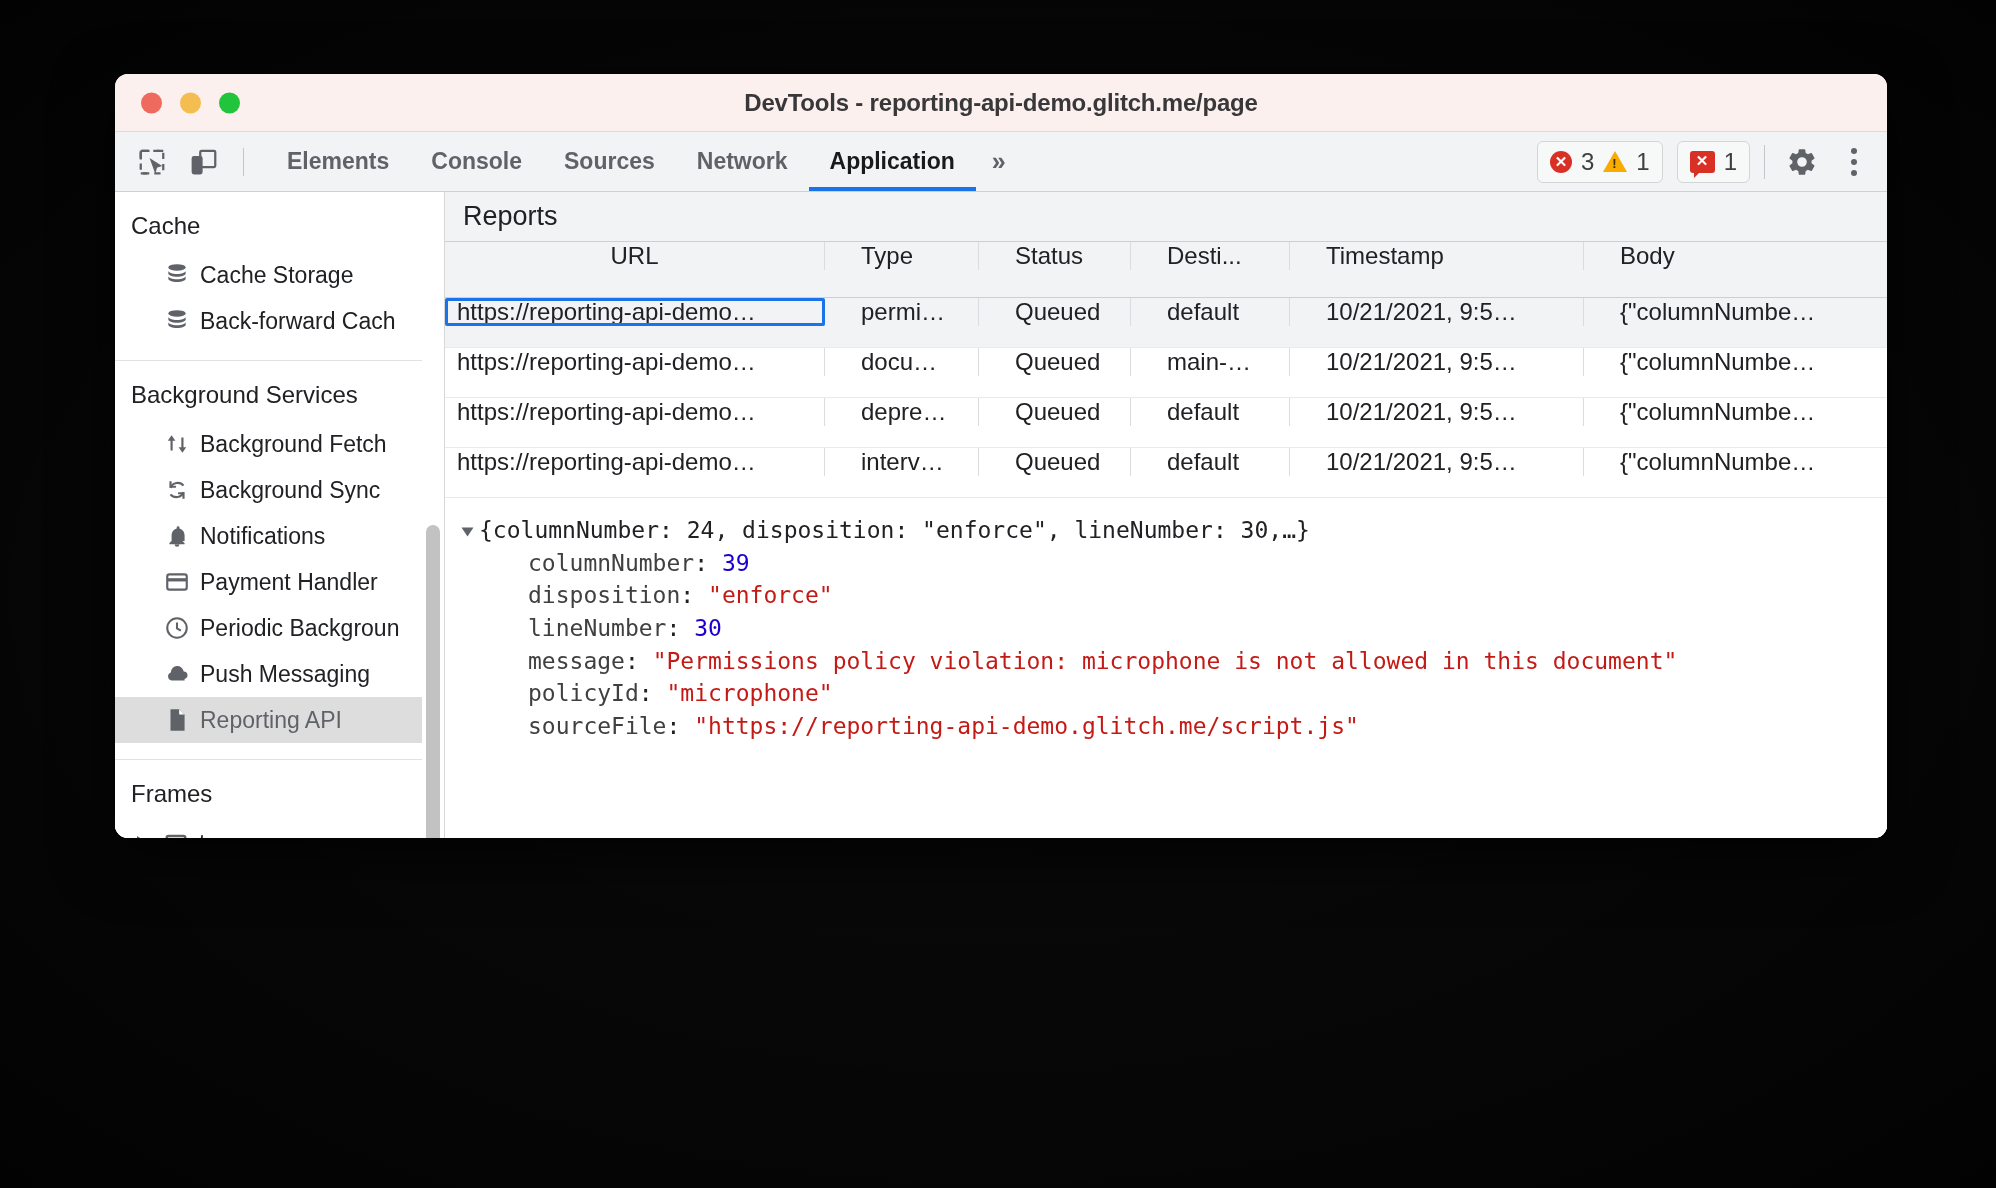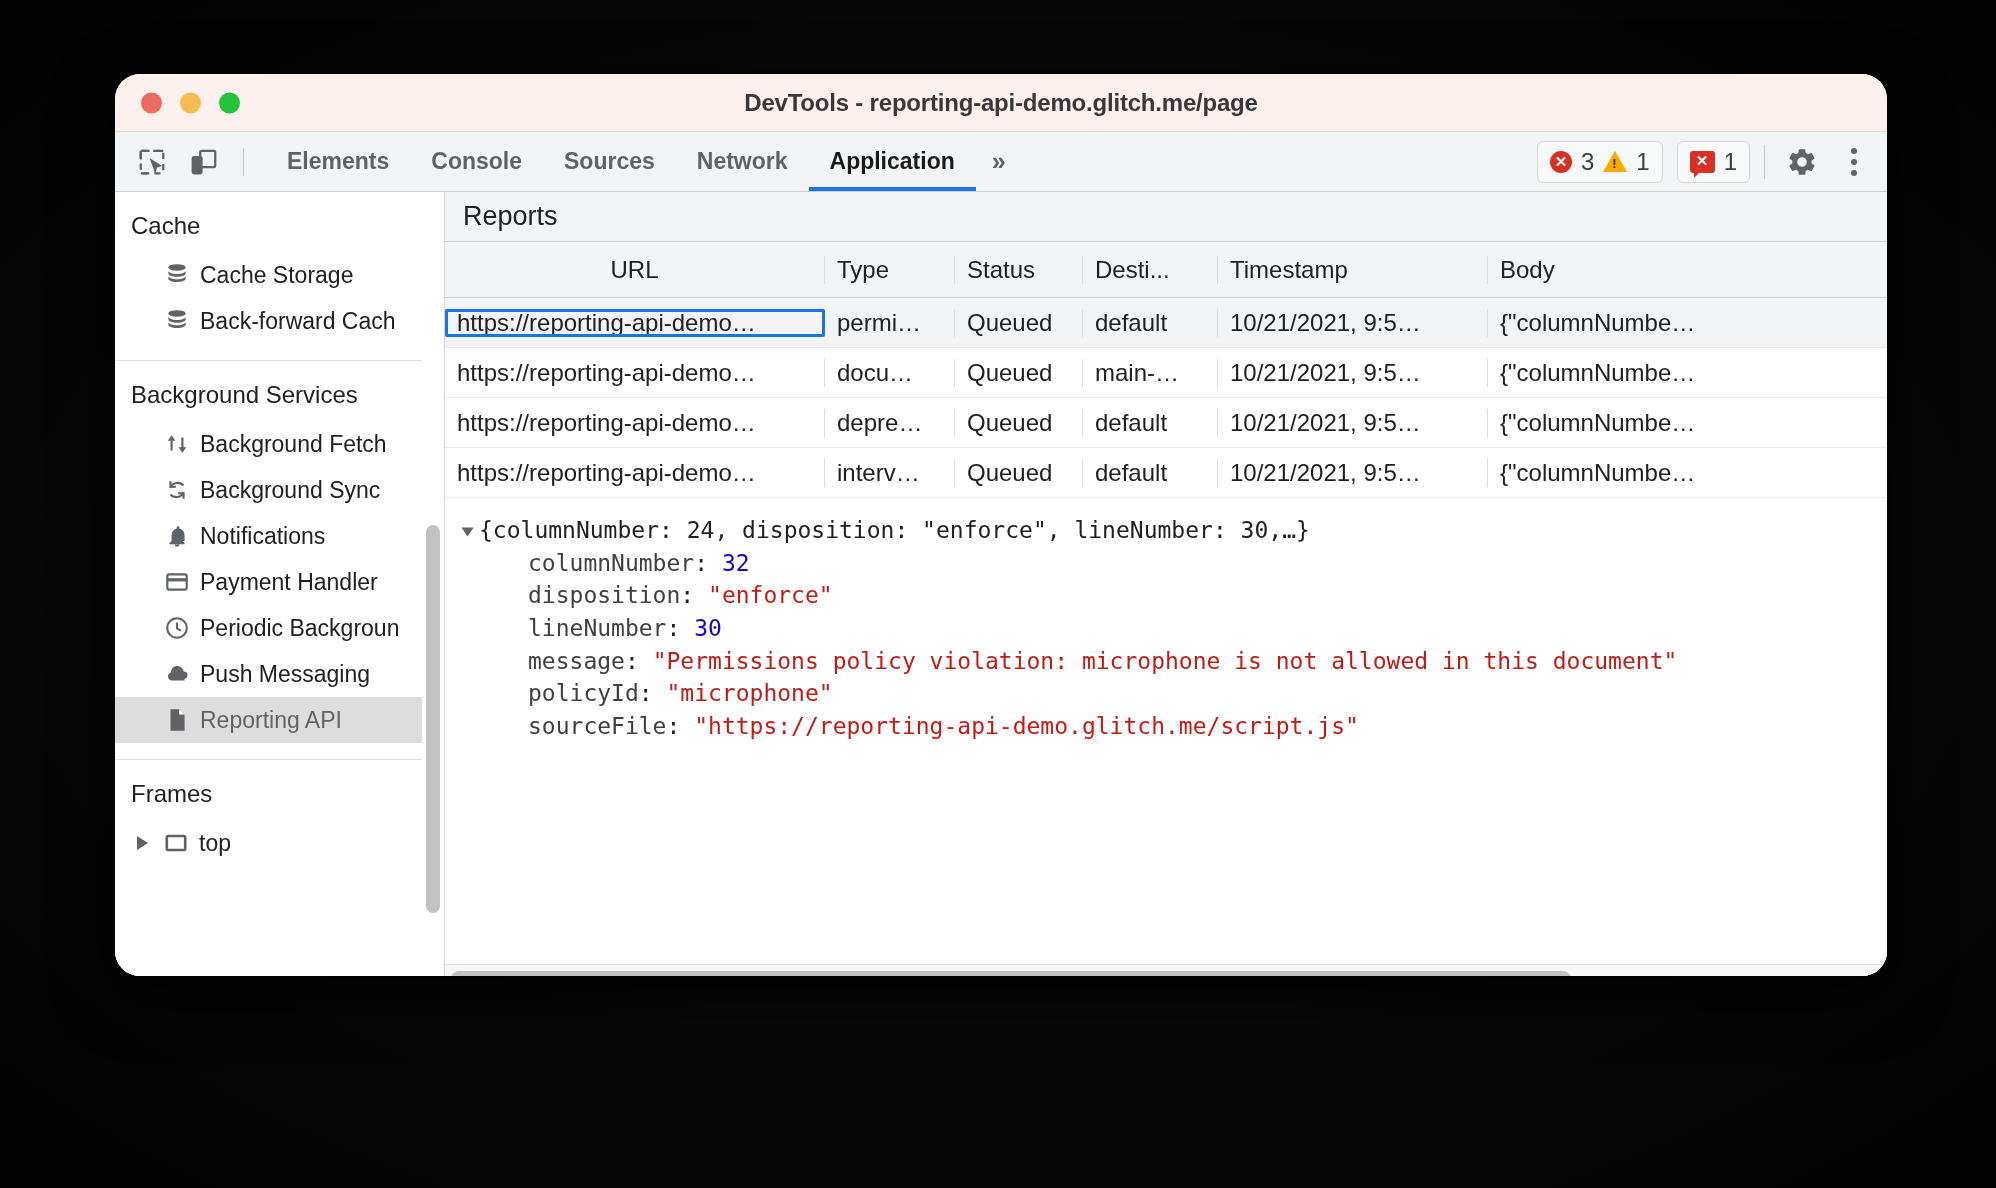--- a/index.html
+++ b/index.html
@@ -16,23 +16,23 @@
     position: absolute; inset: 0;
     background:
       radial-gradient(120% 120% at 50% 50%, rgba(255,255,255,0.045) 0%, rgba(255,255,255,0.02) 45%, rgba(0,0,0,0) 72%);
     pointer-events: none;
   }
 
   
   .window {
     position: absolute;
     left: 115px; top: 74px;
-    width: 1772px; height: 902px;
+    width: 1772px; height: 764px;
     background: #fff;
-    border-radius: 25px;
+    border-radius: 13px;
     overflow: hidden;
     box-shadow: 0 18px 60px rgba(0,0,0,0.75);
   }
 
   .titlebar {
     height: 58px;
     background: #fcf0ee;
     position: relative;
     border-bottom: 1px solid #e3d8d6;
   }
@@ -148,21 +148,21 @@
   .section-head {
     background: #f1f3f4;
     border-bottom: 1px solid #cdd0d2;
     font-size: 27px; color: #202124;
     padding: 9px 0 9px 18px;
     white-space: nowrap;
   }
 
   
   .tbl { width: 100%; }
-  .tbl-row { display: flex; border-bottom: 1px solid #e8eaed; height: 50px; align-items: center; }
+  .tbl-row { display: flex; border-bottom: 1px solid #e8eaed; height: 50px; align-items: flex-start; gap: 24px; }
   .tbl-head { background: #f1f3f4; border-bottom: 1px solid #cdd0d2; height: 56px; }
   .th, .td {
     font-size: 24px; color: #202124;
     display: flex; align-items: center;
     padding: 0 12px;
     border-right: 1px solid #dadce0;
     overflow: hidden; white-space: nowrap;
     min-width: 0;
   }
   .th { justify-content: center; color: #202124; }
@@ -462,21 +462,21 @@
 
         <div class="json">
           <div class="json-row json-root">
             <span class="j-disc"></span>
             <span class="j-plain">{columnNumber: 24, disposition: "enforce", lineNumber: 30,…}</span>
           </div>
 
           <div class="json-row json-prop">
             <span class="j-key">columnNumber</span>
               <span class="j-plain">:&nbsp;</span>
-              <span class="j-num">32</span>
+              <span class="j-num">39</span>
           </div>
           <div class="json-row json-prop">
             <span class="j-key">disposition</span>
               <span class="j-plain">:&nbsp;</span>
               <span class="j-str">"enforce"</span>
           </div>
           <div class="json-row json-prop">
             <span class="j-key">lineNumber</span>
               <span class="j-plain">:&nbsp;</span>
               <span class="j-num">30</span>

